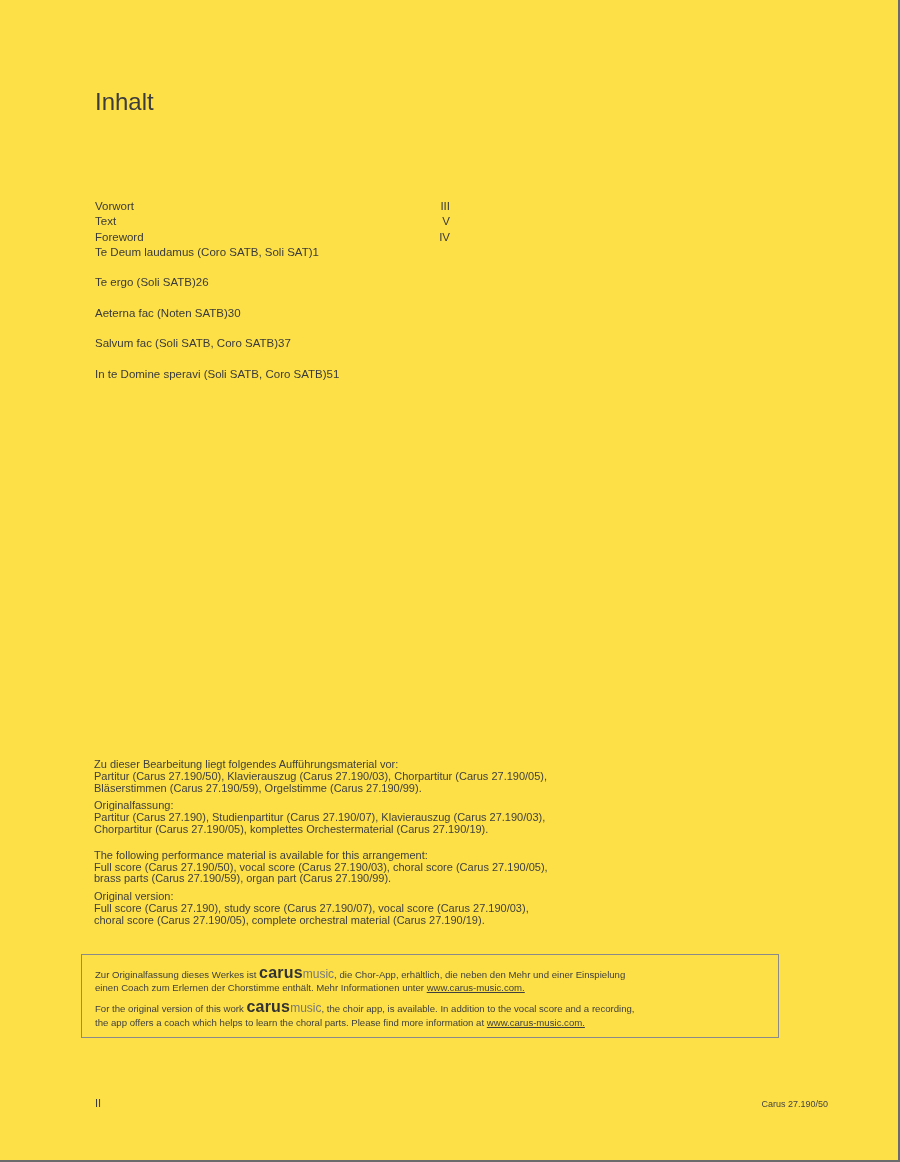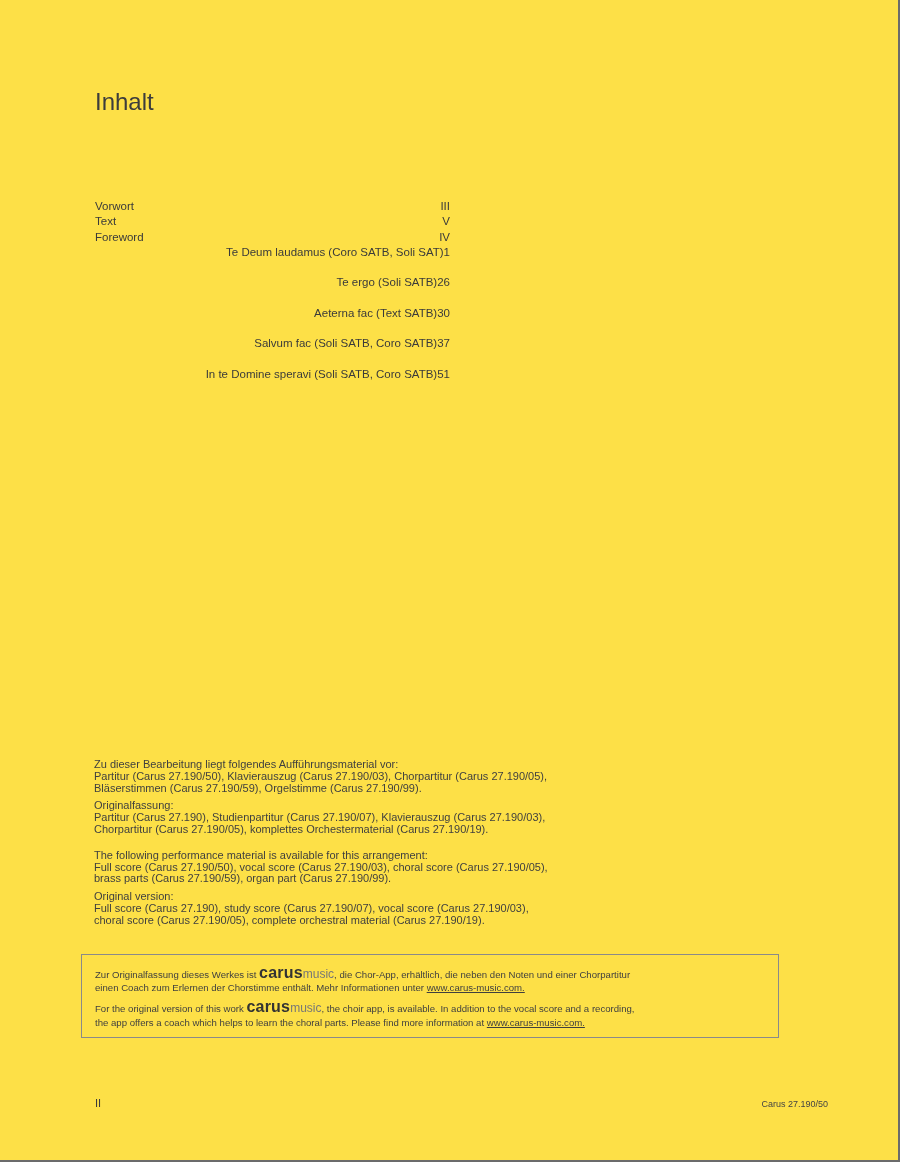--- a/index.html
+++ b/index.html
@@ -49,21 +49,21 @@
       color: #3a3a3a;
     }
     .toc {
       position: absolute;
       left: 95px;
       top: 244px;
       width: 355px;
     }
     .toc-row {
       display: flex;
-      justify-content: flex-end;
+      justify-content: flex-start;
       font-size: 11.5px;
       line-height: 16px;
       height: 30.4px;
       color: #3a3a3a;
     }
     .material {
       position: absolute;
       left: 94px;
       top: 759px;
       width: 520px;
@@ -152,21 +152,21 @@
   <div class="toc">
     <div class="toc-row">
       <span>Te Deum laudamus (Coro SATB, Soli SAT)</span>
       <span>1</span>
     </div>
     <div class="toc-row">
       <span>Te ergo (Soli SATB)</span>
       <span>26</span>
     </div>
     <div class="toc-row">
-      <span>Aeterna fac (Text SATB)</span>
+      <span>Aeterna fac (Noten SATB)</span>
       <span>30</span>
     </div>
     <div class="toc-row">
       <span>Salvum fac (Soli SATB, Coro SATB)</span>
       <span>37</span>
     </div>
     <div class="toc-row">
       <span>In te Domine speravi (Soli SATB, Coro SATB)</span>
       <span>51</span>
     </div>
@@ -191,21 +191,21 @@
     </p>
     <p>
       <span>Original version:</span><br>
       <span>Full score (Carus 27.190), study score (Carus 27.190/07), vocal score (Carus 27.190/03),</span><br>
       <span>choral score (Carus 27.190/05), complete orchestral material (Carus 27.190/19).</span>
     </p>
   </div>
 
   <div class="app-box">
     <p>
-      <span>Zur Originalfassung dieses Werkes ist </span><span class="logo"><span class="logo-carus">carus</span><span class="logo-music">music</span></span><span>, die Chor-App, erhältlich, die neben den Noten und einer Chorpartitur</span><br>
+      <span>Zur Originalfassung dieses Werkes ist </span><span class="logo"><span class="logo-carus">carus</span><span class="logo-music">music</span></span><span>, die Chor-App, erhältlich, die neben den Mehr und einer Einspielung</span><br>
       <span>einen Coach zum Erlernen der Chorstimme enthält. Mehr Informationen unter </span><a href="#">www.carus-music.com.</a>
     </p>
     <p>
       <span>For the original version of this work </span><span class="logo"><span class="logo-carus">carus</span><span class="logo-music">music</span></span><span>, the choir app, is available. In addition to the vocal score and a recording,</span><br>
       <span>the app offers a coach which helps to learn the choral parts. Please find more information at </span><a href="#">www.carus-music.com.</a>
     </p>
   </div>
 
   <div class="footer-page">II</div>
   <div class="footer-ref">Carus 27.190/50</div>

